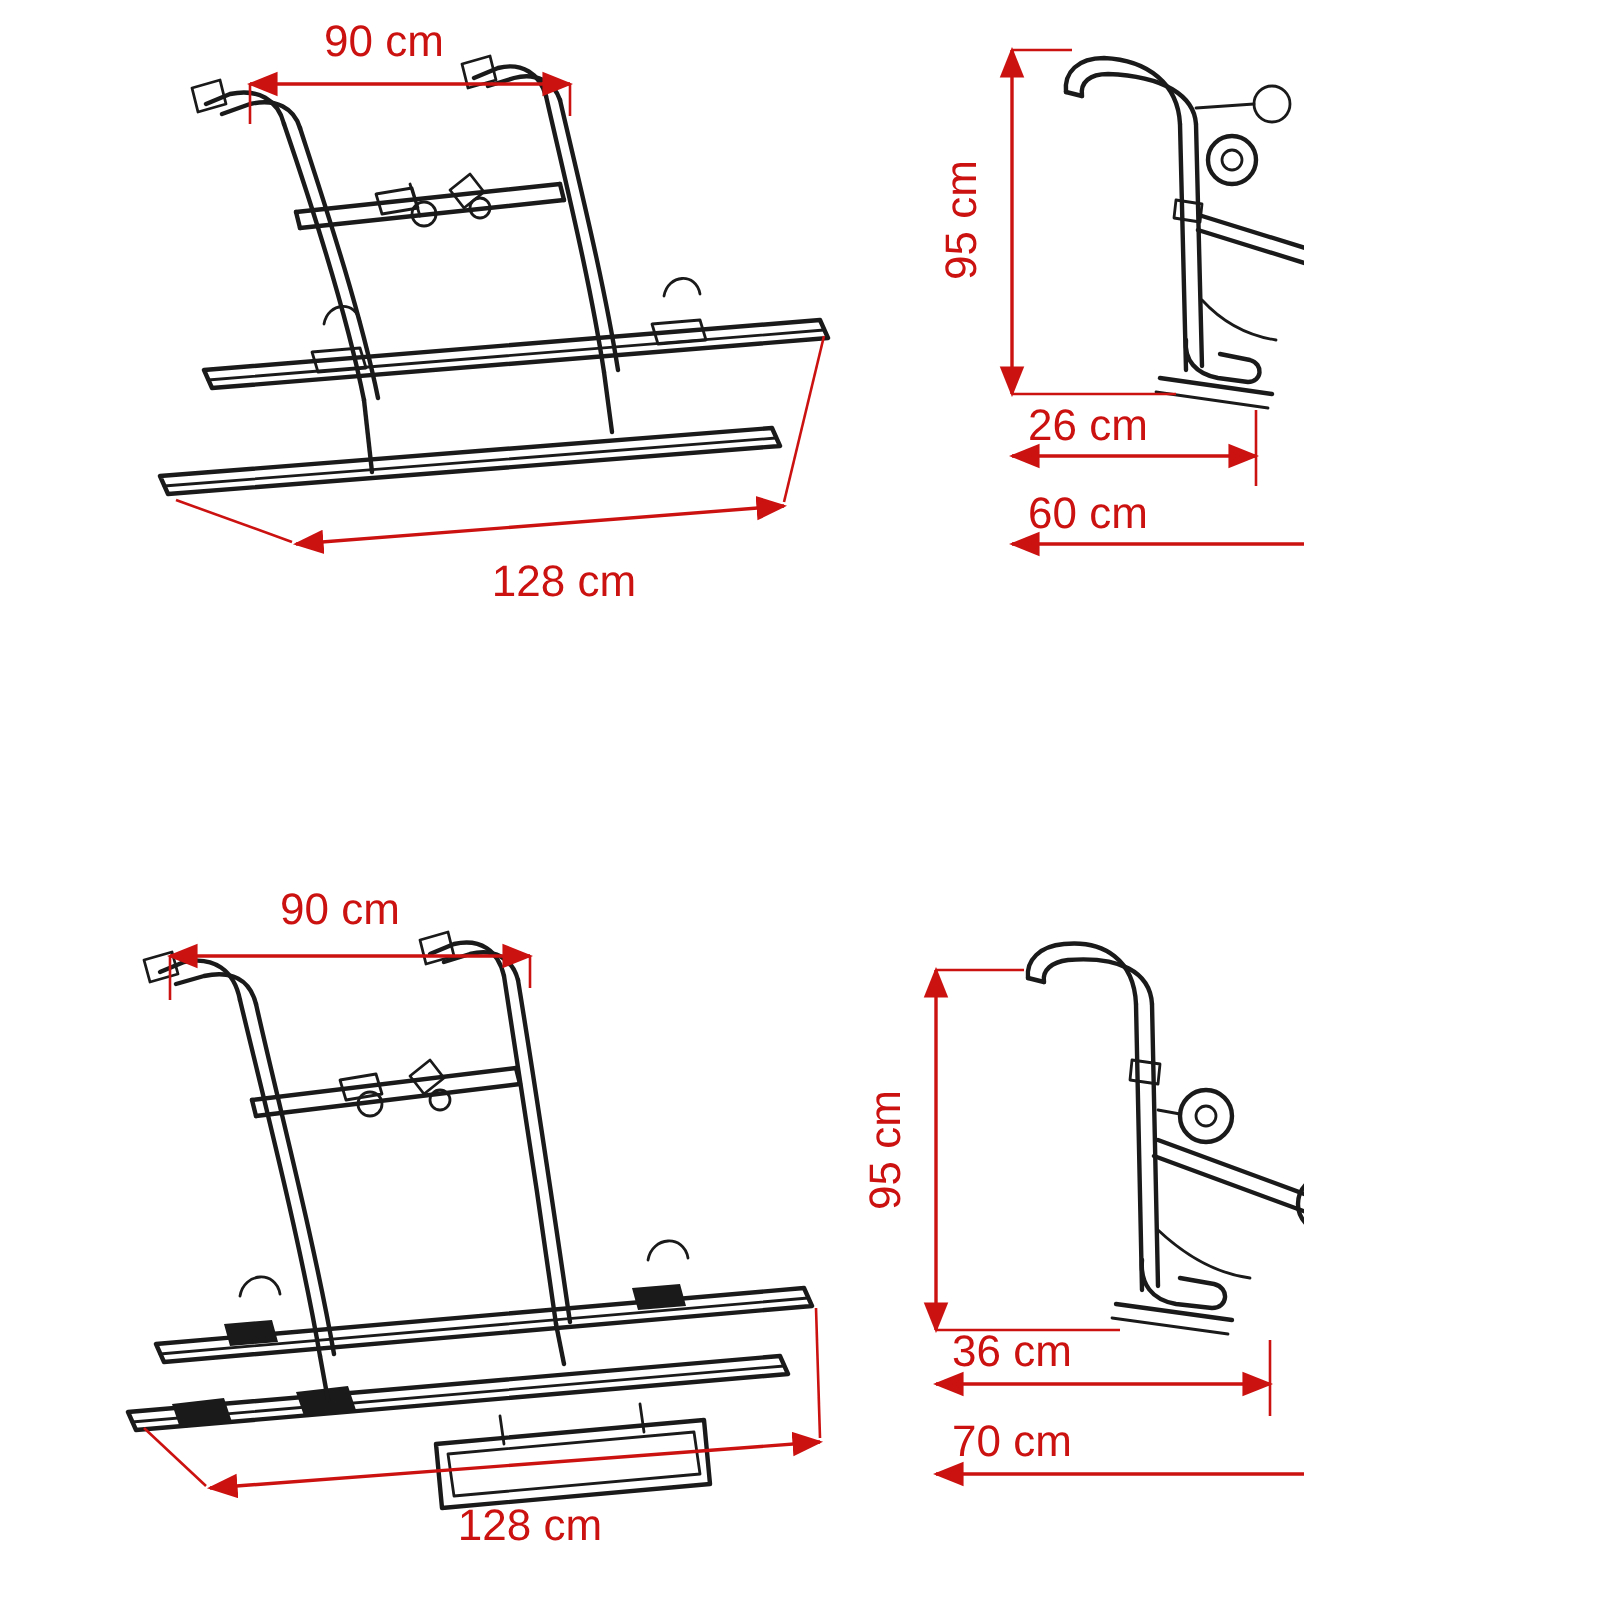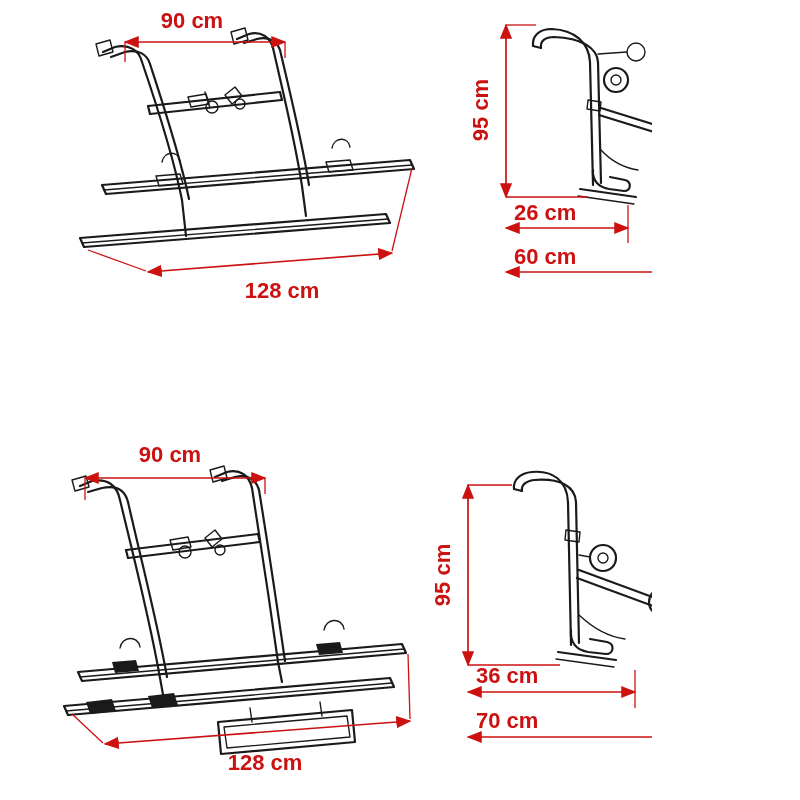--- a/index.html
+++ b/index.html
@@ -1,18 +1,18 @@
 <!DOCTYPE html>
 <html style="--dim: #cc1111; --line: #1a1a1a; --bg: #ffffff;"><head>
 <meta charset="utf-8">
 <style>
   html,body{margin:0;padding:0;background:#fff;}
   .canvas{
     position:relative;width:652px;height:800px;background:var(--bg,#ffffff);
-    overflow:hidden;font-family:"Liberation Sans",sans-serif;font-weight:bold;
+    overflow:hidden;font-family:"Liberation Sans",sans-serif;
   }
   .quad{position:absolute;}
   .blk{stroke:var(--line,#1a1a1a);stroke-width:2.2;fill:none;stroke-linecap:round;stroke-linejoin:round;}
   .blk-thin{stroke:var(--line,#1a1a1a);stroke-width:1.4;fill:none;stroke-linecap:round;stroke-linejoin:round;}
   .blk-fill{fill:var(--line,#1a1a1a);stroke:none;}
   .red{stroke:var(--dim,#cc1111);stroke-width:1.7;fill:none;}
   .red-thin{stroke:var(--dim,#cc1111);stroke-width:1.3;fill:none;}
   .dash{stroke-dasharray:8 5;}
   .arrowhead{fill:var(--dim,#cc1111);}
   .dimtxt{fill:var(--dim,#cc1111);font-family:"Liberation Sans",sans-serif;font-size:22px;}

